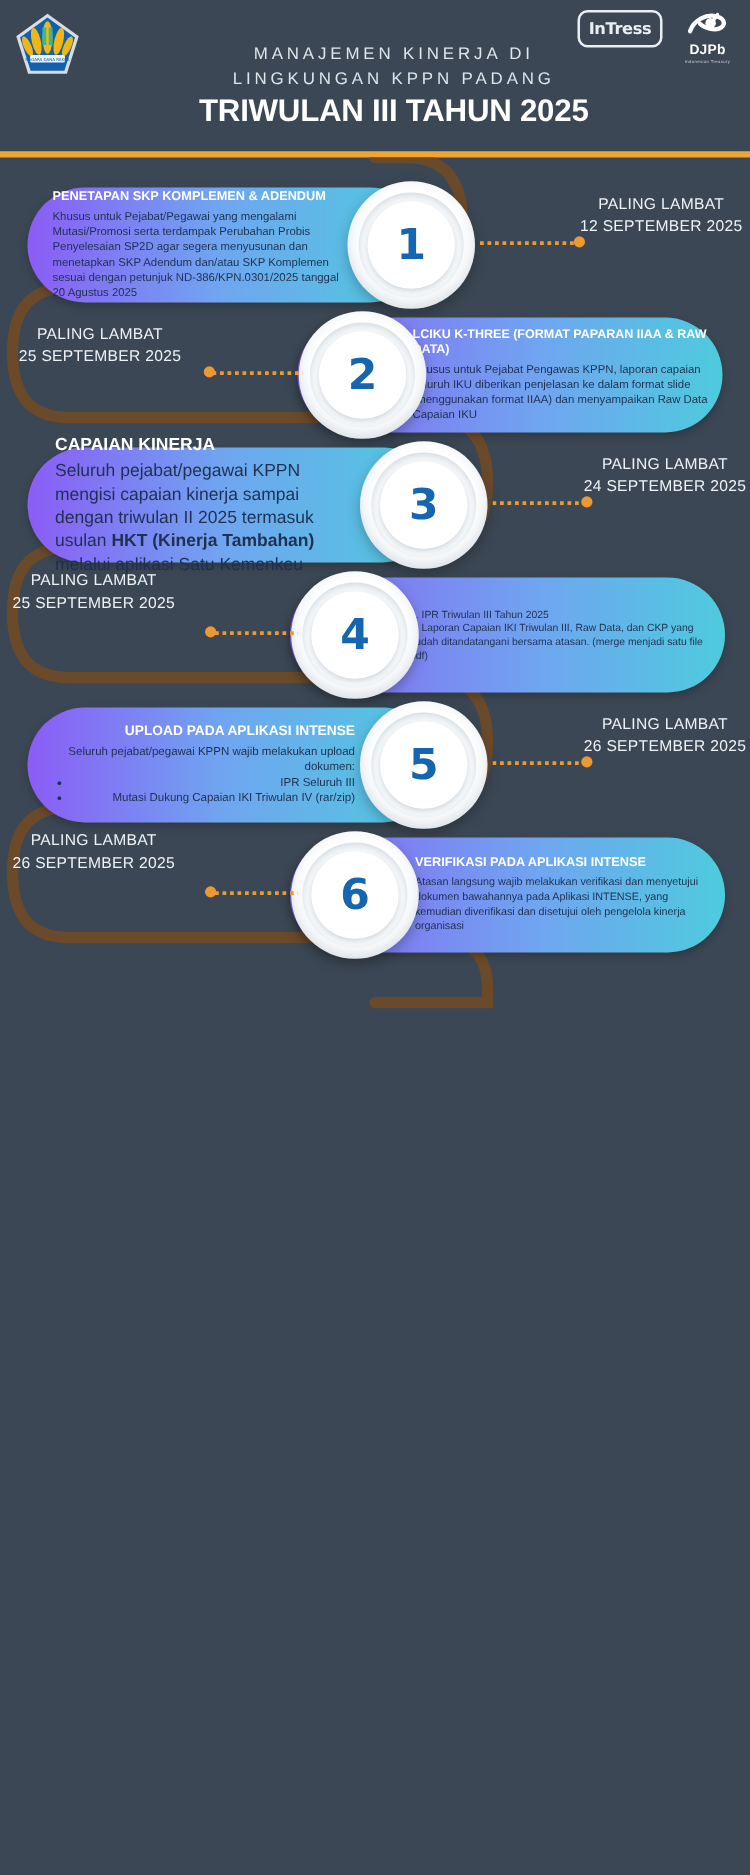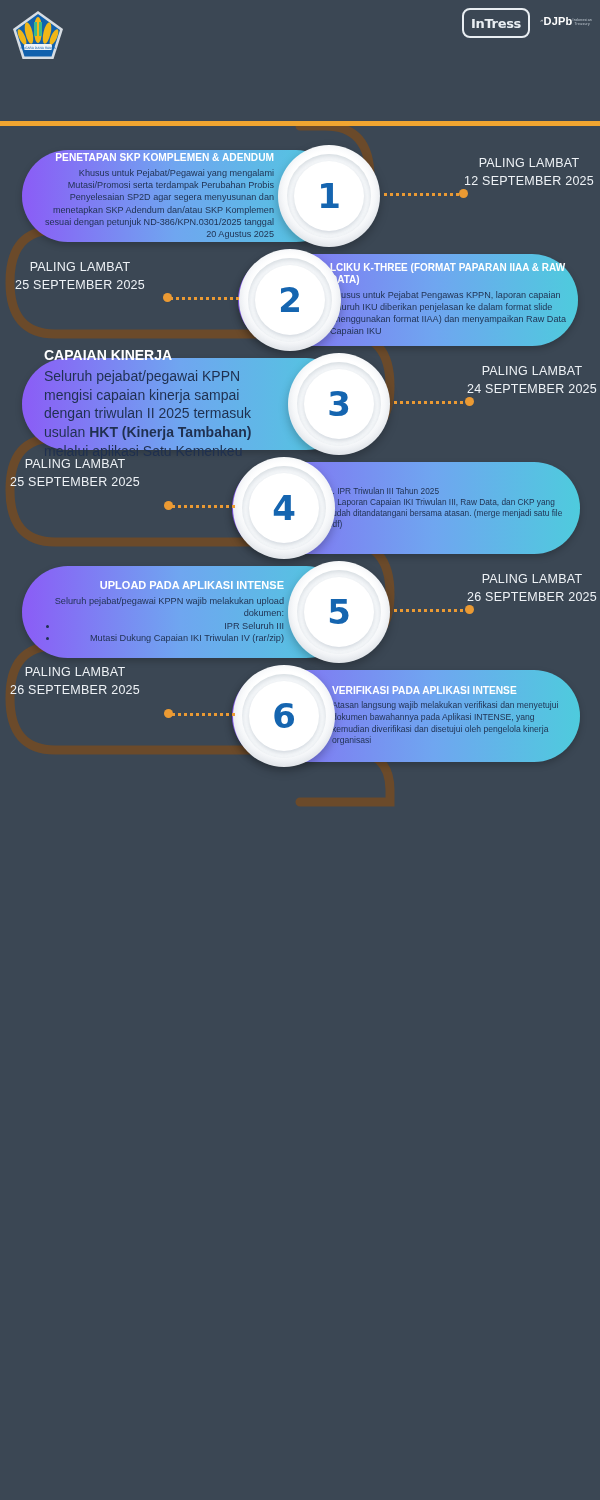--- a/index.html
+++ b/index.html
@@ -16,21 +16,21 @@
   .garuda {
     position: absolute; left: 10px; top: 8px; width: 56px; height: 56px;
   }
   .logos { position: absolute; right: 8px; top: 8px; display: flex; align-items: flex-start; gap: 10px; text-align: center; }
   .intress-box {
     width: 68px; height: 30px; border: 2px solid #e9eef2; border-radius: 8px;
     display: flex; align-items: center; justify-content: center;
     font-family: "DejaVu Sans", sans-serif; font-size: 13px; font-weight: bold;
     color: #e9eef2; letter-spacing: -0.3px;
   }
-  .djpb { display: flex; flex-direction: row; align-items: center; width: 52px; }
+  .djpb { display: flex; flex-direction: column; align-items: center; width: 52px; }
   .djpb-mark { width: 36px; height: 26px; }
   .djpb-text { font-size: 11px; font-weight: bold; color: #ffffff; letter-spacing: 0.2px; line-height: 1; margin-top: 1px;}
   .djpb-sub { font-size: 3.4px; color: #c9d2da; letter-spacing: 0.3px; margin-top: 1px; }
 
   .head-titles { position: absolute; left: 0; top: 33px; width: 600px; text-align: center; padding-left: 30px;}
   .head-l1, .head-l2 {
     color: #dfe6ec; font-size: 13.5px; letter-spacing: 3.1px; font-weight: 400; line-height: 20px;
   }
   .head-l3 {
     color: #ffffff; font-size: 25px; font-weight: 800; letter-spacing: -0.2px; line-height: 30px; margin-top: 1px;
@@ -113,38 +113,43 @@
         <svg class="djpb-mark" viewBox="0 0 36 26">
           <path d="M4 17 C7 8, 17 3, 25 5 C31 6.5, 33 11, 29 14 C25 17, 16 15, 12 11" fill="none" stroke="#ffffff" stroke-width="3.4" stroke-linecap="round"></path>
           <circle cx="20.5" cy="10.5" r="4.2" fill="#ffffff"></circle>
           <path d="M26 3.5 L23 8" stroke="#ffffff" stroke-width="2.6" stroke-linecap="round"></path>
         </svg>
         <div class="djpb-text">DJPb</div>
         <div class="djpb-sub">Indonesian Treasury</div>
       </div>
     </div>
 
+    <div class="head-titles">
+      <div class="head-l1">MANAJEMEN KINERJA DI</div>
+      <div class="head-l2">LINGKUNGAN KPPN PADANG</div>
+      <div class="head-l3">TRIWULAN III TAHUN 2025</div>
+    </div>
   </div>
   <div class="orange-bar"></div>
 
   <div class="timeline">
     <svg class="path-svg" viewBox="0 0 600 700">
       <path d="M300 0
                L325 0 Q370 0 370 52 Q370 104 325 104 L55 104
                Q10 104 10 156 Q10 208 55 208 L345 208
                Q390 208 390 260 Q390 312 345 312 L55 312
                Q10 312 10 364 Q10 416 55 416 L345 416
                Q390 416 390 468 Q390 520 345 520 L55 520
                Q10 520 10 572 Q10 624 55 624 L345 624
                Q390 624 390 664 L390 676 L300 676" fill="none" stroke="#6b4a2a" stroke-width="9" stroke-linecap="round"></path>
     </svg>
   </div>
 
   <div class="step" style="left:0; top:141px;">
-    <div class="card" style="left:22px; width:320px;text-align:right;">
+    <div class="card" style="left:22px; width:320px;">
       <div class="card-inner" style="left:20px; width:232px;">
         <div class="card-title" style="font-size:10.2px;">PENETAPAN SKP KOMPLEMEN &amp; ADENDUM</div>
         <div class="card-body" style="font-size:9.1px;">Khusus untuk Pejabat/Pegawai yang mengalami Mutasi/Promosi serta terdampak Perubahan Probis Penyelesaian SP2D agar segera menyusunan dan menetapkan SKP Adendum dan/atau SKP Komplemen sesuai dengan petunjuk  ND-386/KPN.0301/2025 tanggal 20 Agustus 2025</div>
       </div>
     </div>
     <div class="badge" style="left:278px;">
       <div class="ring1"></div>
       <div class="ring2"></div>
       <div class="num">1</div>
     </div>

